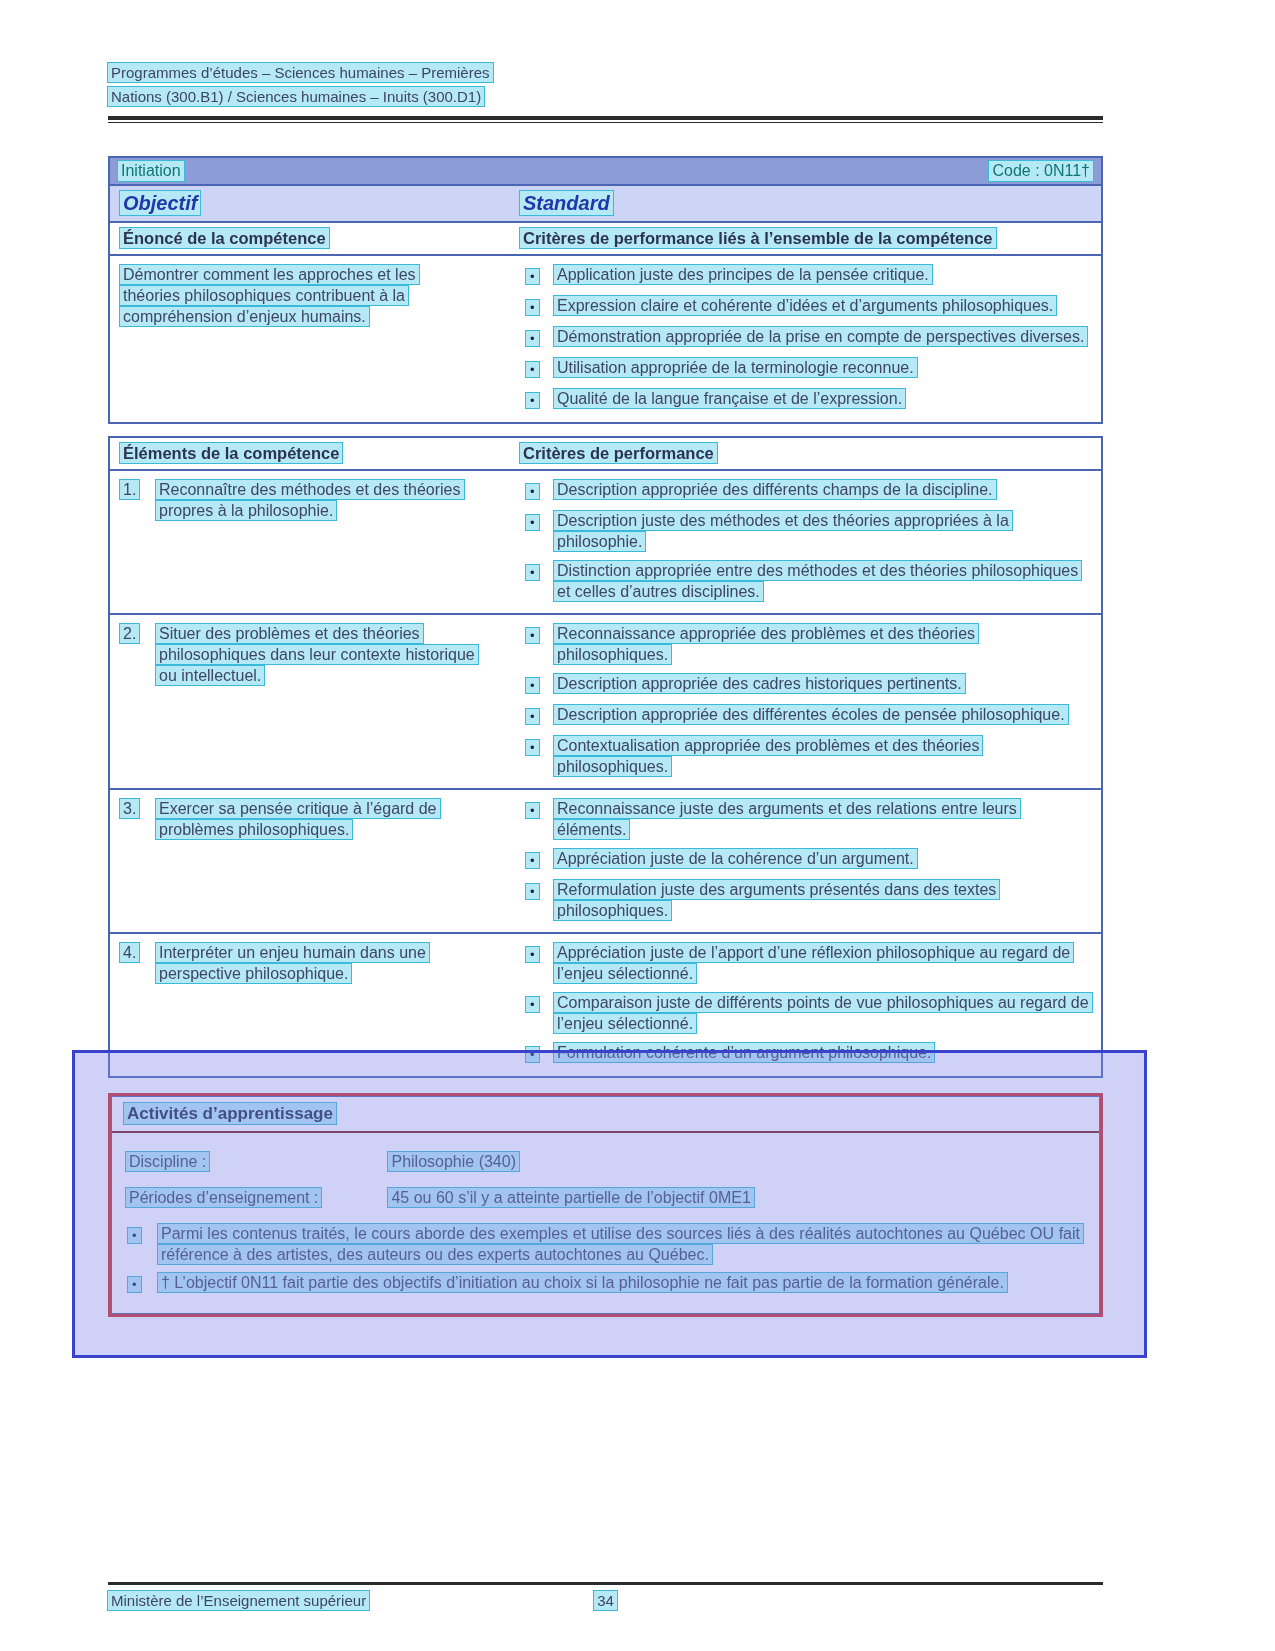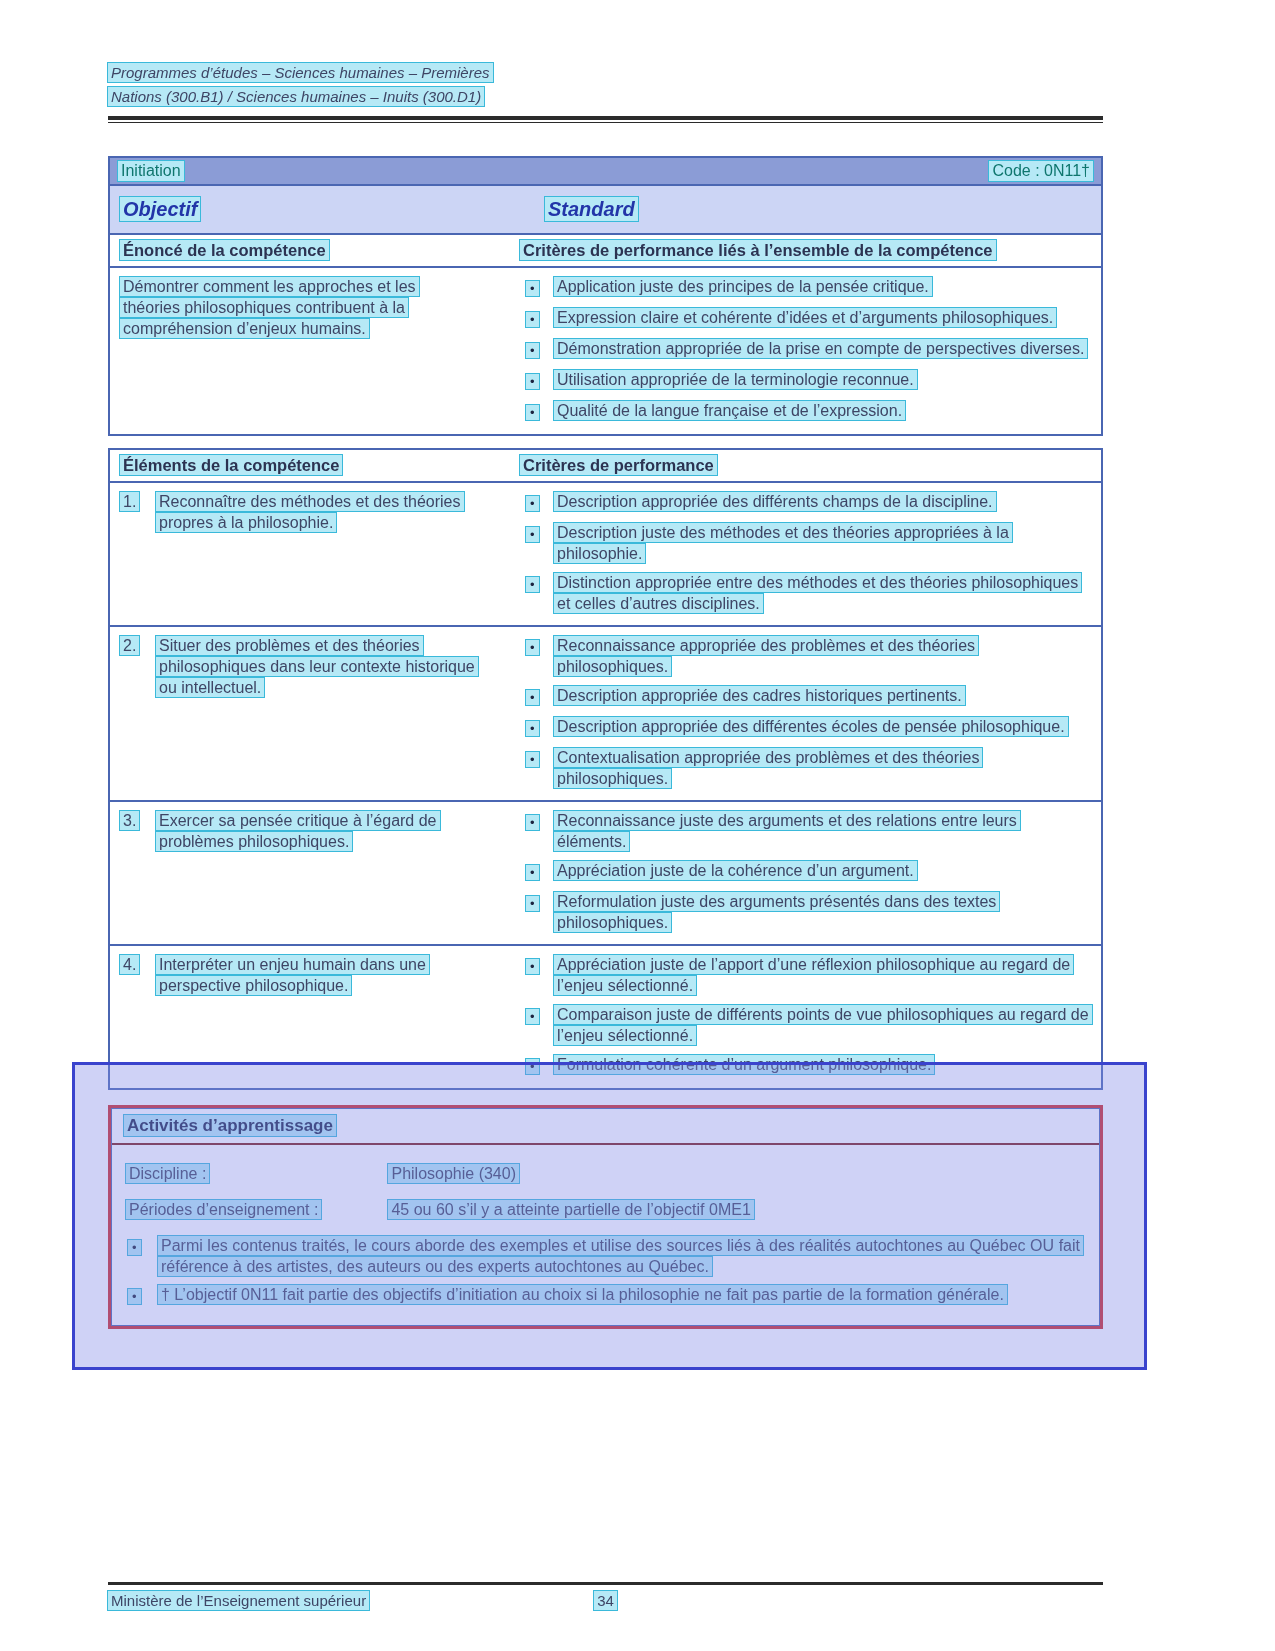--- a/index.html
+++ b/index.html
@@ -14,35 +14,35 @@
     box-shadow: 0 0 0 1px #3ab9da;
     padding: 1px 3px;
     -webkit-box-decoration-break: clone;
     box-decoration-break: clone;
   }
 
   
   .doc-header { display: flex; justify-content: space-between; font-size: 15px; line-height: 22px; }
   .dh-left { max-width: 60%; }
   .dh-right { text-align: right; }
-  .dh-line { margin-bottom: 2px; font-style: italic; }
+  .dh-line { margin-bottom: 2px; }
   .rule-thick { height: 4px; background: #2b2b2b; margin-top: 6px; }
   .rule-thin { height: 1px; background: #2b2b2b; margin-top: 2px; }
 
   
   .block1 { border: 2px solid #4a66b2; margin-top: 33px; }
   .block2 { border: 2px solid #4a66b2; margin-top: 12px; }
 
   .banner {
     display: flex; justify-content: space-between; align-items: center;
     background: #8b9cd6; border-bottom: 2px solid #4a66b2;
     padding: 3px 8px; font-size: 16px; color: #0f766e;
   }
 
-  .os-band { display: flex; background: #ccd5f5; border-bottom: 2px solid #4a66b2; padding: 12px 0; gap: 25px; }
+  .os-band { display: flex; background: #ccd5f5; border-bottom: 2px solid #4a66b2; padding: 6px 0; }
   .os-text { font-size: 20px; font-weight: bold; font-style: italic; color: #2335a8; }
 
   .thead-row { display: flex; border-bottom: 2px solid #4a66b2; padding: 6px 0; justify-content: space-between; }
   .th-text { font-weight: bold; font-size: 16.5px; color: #2c3352; }
 
   .cell-left { width: 410px; flex: none; padding: 0 44px 0 10px; }
   .cell-right { flex: 1; padding: 0 12px 0 0; }
 
   .content-row { display: flex; padding: 8px 0 9px 0; }
   .body-text { font-size: 16px; line-height: 21px; color: #3e4565; }

